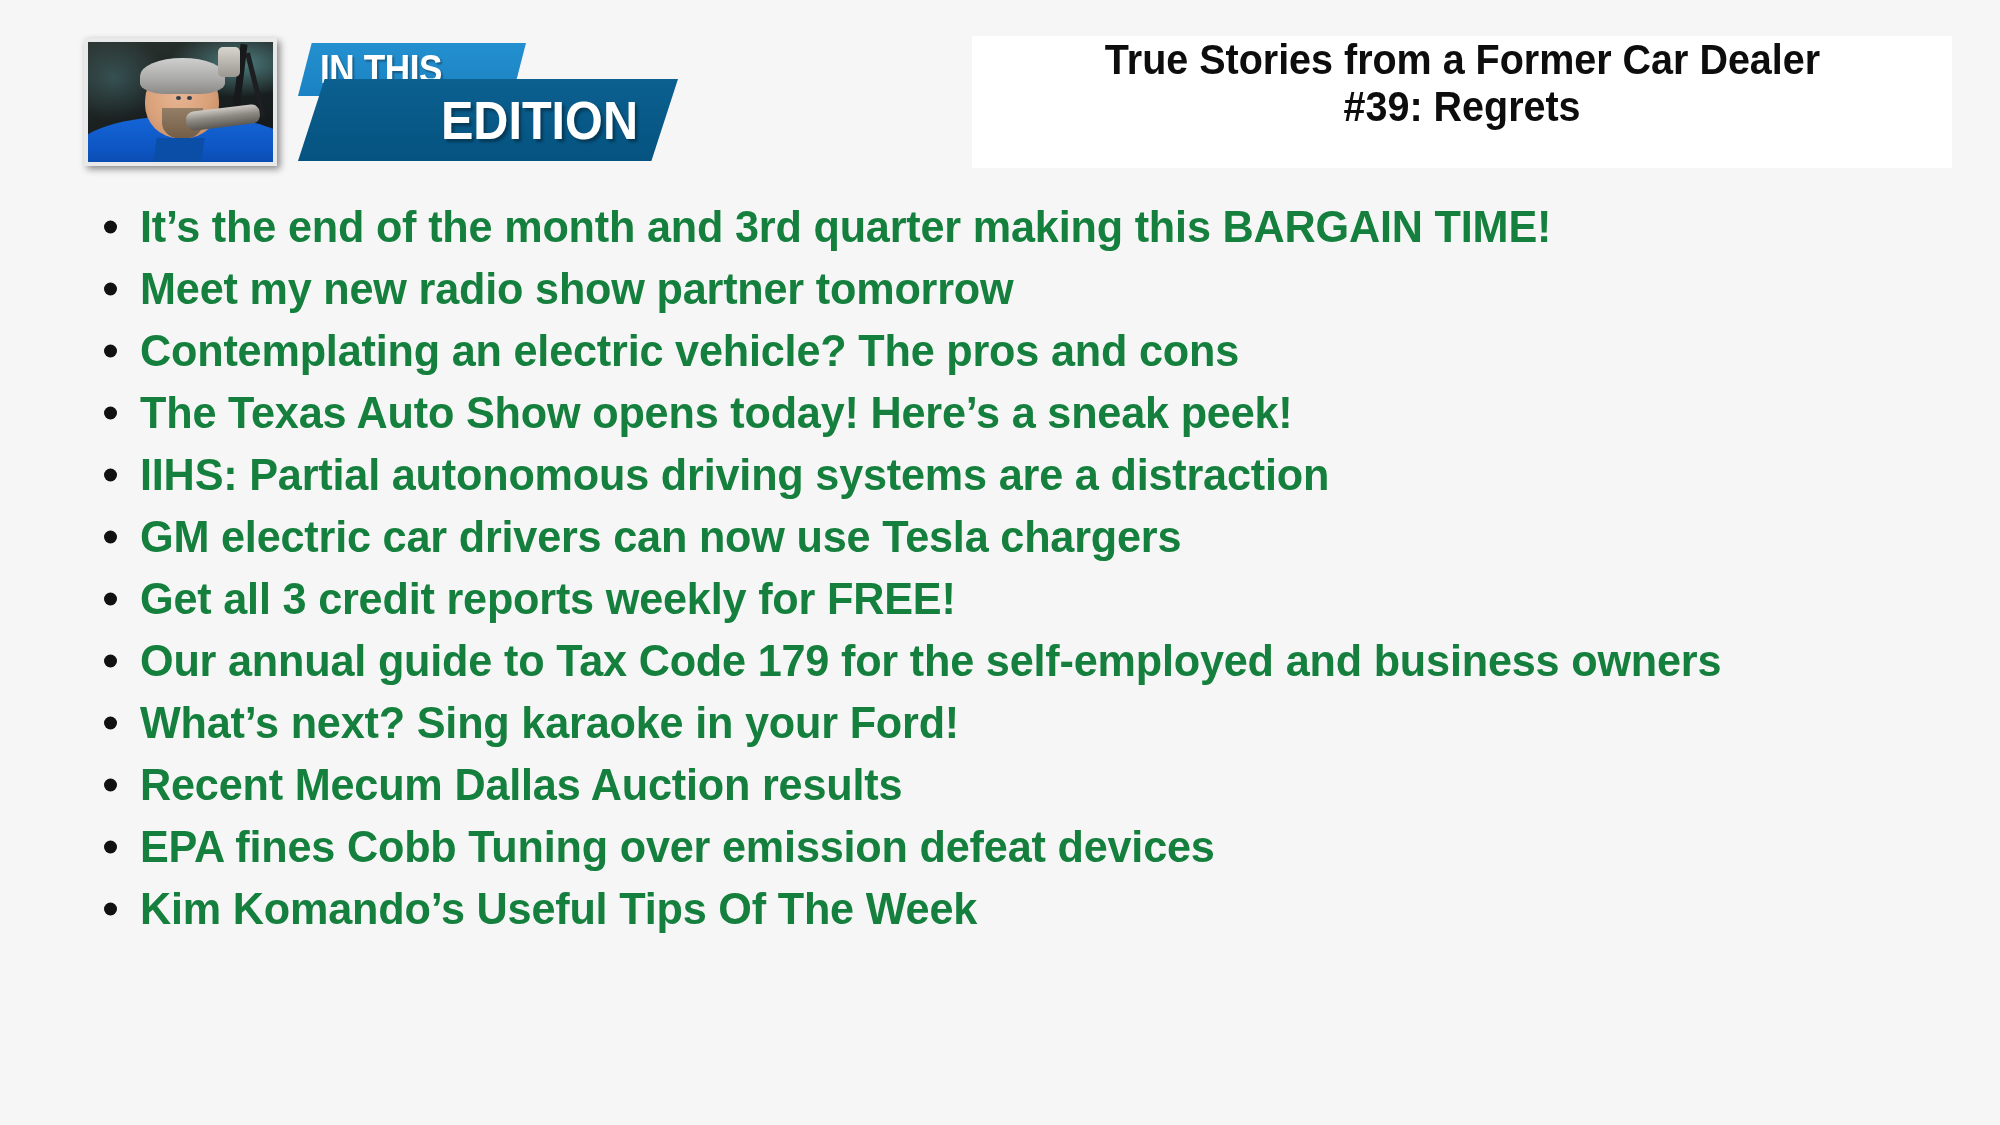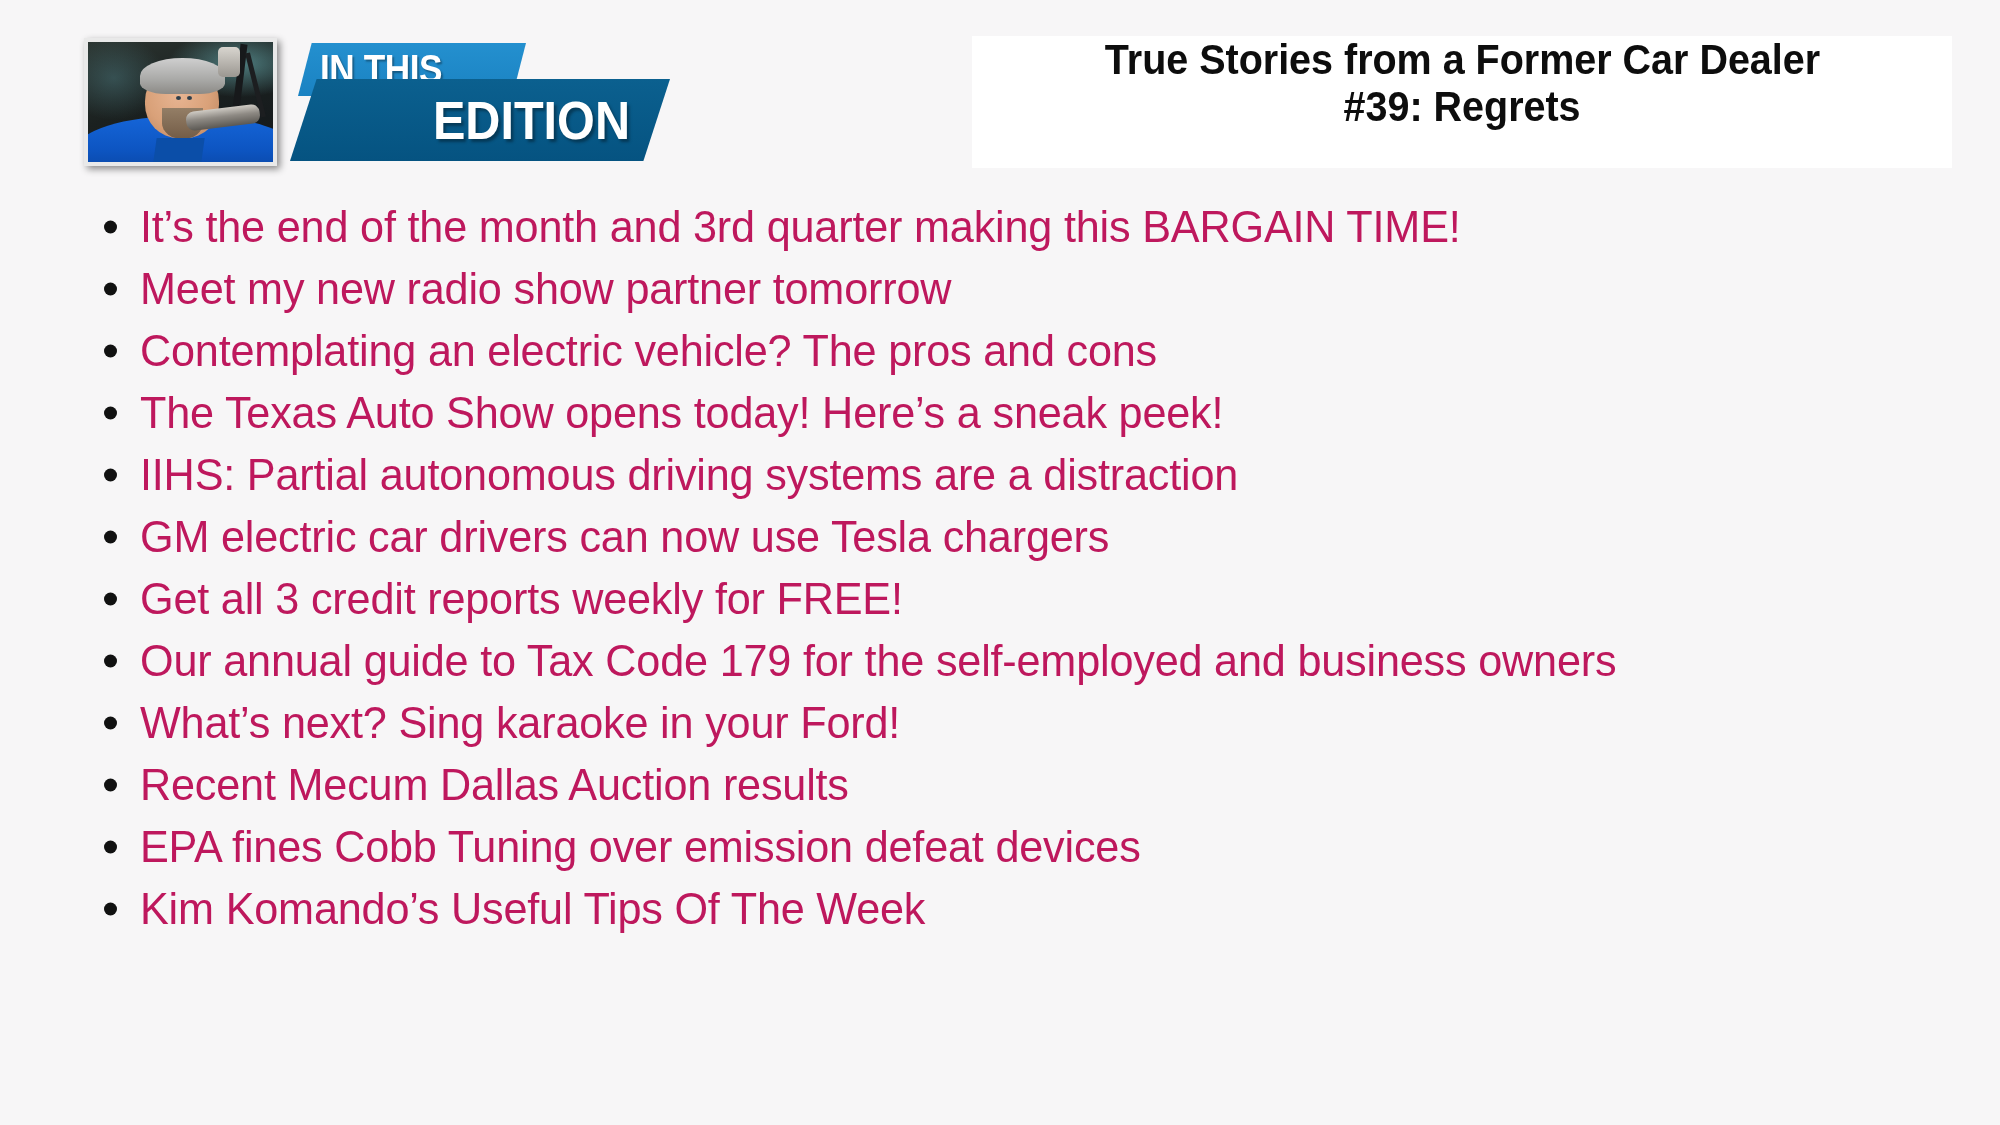--- a/index.html
+++ b/index.html
@@ -165,21 +165,21 @@
     transform: scaleX(0.88);
     transform-origin: left center;
     margin-left: 22px;
     text-shadow: 2px 2px 2px rgba(0,0,0,0.35);
     white-space: nowrap;
   }
 
   
   #banner-edition {
     position: absolute;
-    left: 258px;
+    left: 266px;
     top: 79px;
     width: 380px;
     height: 82px;
     background: linear-gradient(180deg, #0b608f 0%, #055381 100%);
     clip-path: polygon(7% 0%, 100% 0%, 93% 100%, 0% 100%);
     display: flex;
     align-items: center;
     justify-content: flex-end;
   }
   #banner-edition .banner-text {
@@ -227,24 +227,24 @@
     width: 1900px;
     list-style: none;
     margin: 0;
     padding: 0;
   }
   #bullet-list li {
     position: relative;
     height: 62px;
     line-height: 62px;
     padding-left: 66px;
-    color: #be185d;
+    color: #15803d;
     font-family: "Liberation Sans Narrow", "Liberation Sans", sans-serif;
     font-size: 45px;
-    font-weight: normal;
+    font-weight: bold;
     letter-spacing: -0.2px;
     white-space: nowrap;
   }
   #bullet-list li .bullet-dot {
     position: absolute;
     left: 30px;
     top: 50%;
     transform: translateY(-50%);
     width: 13px;
     height: 13px;

